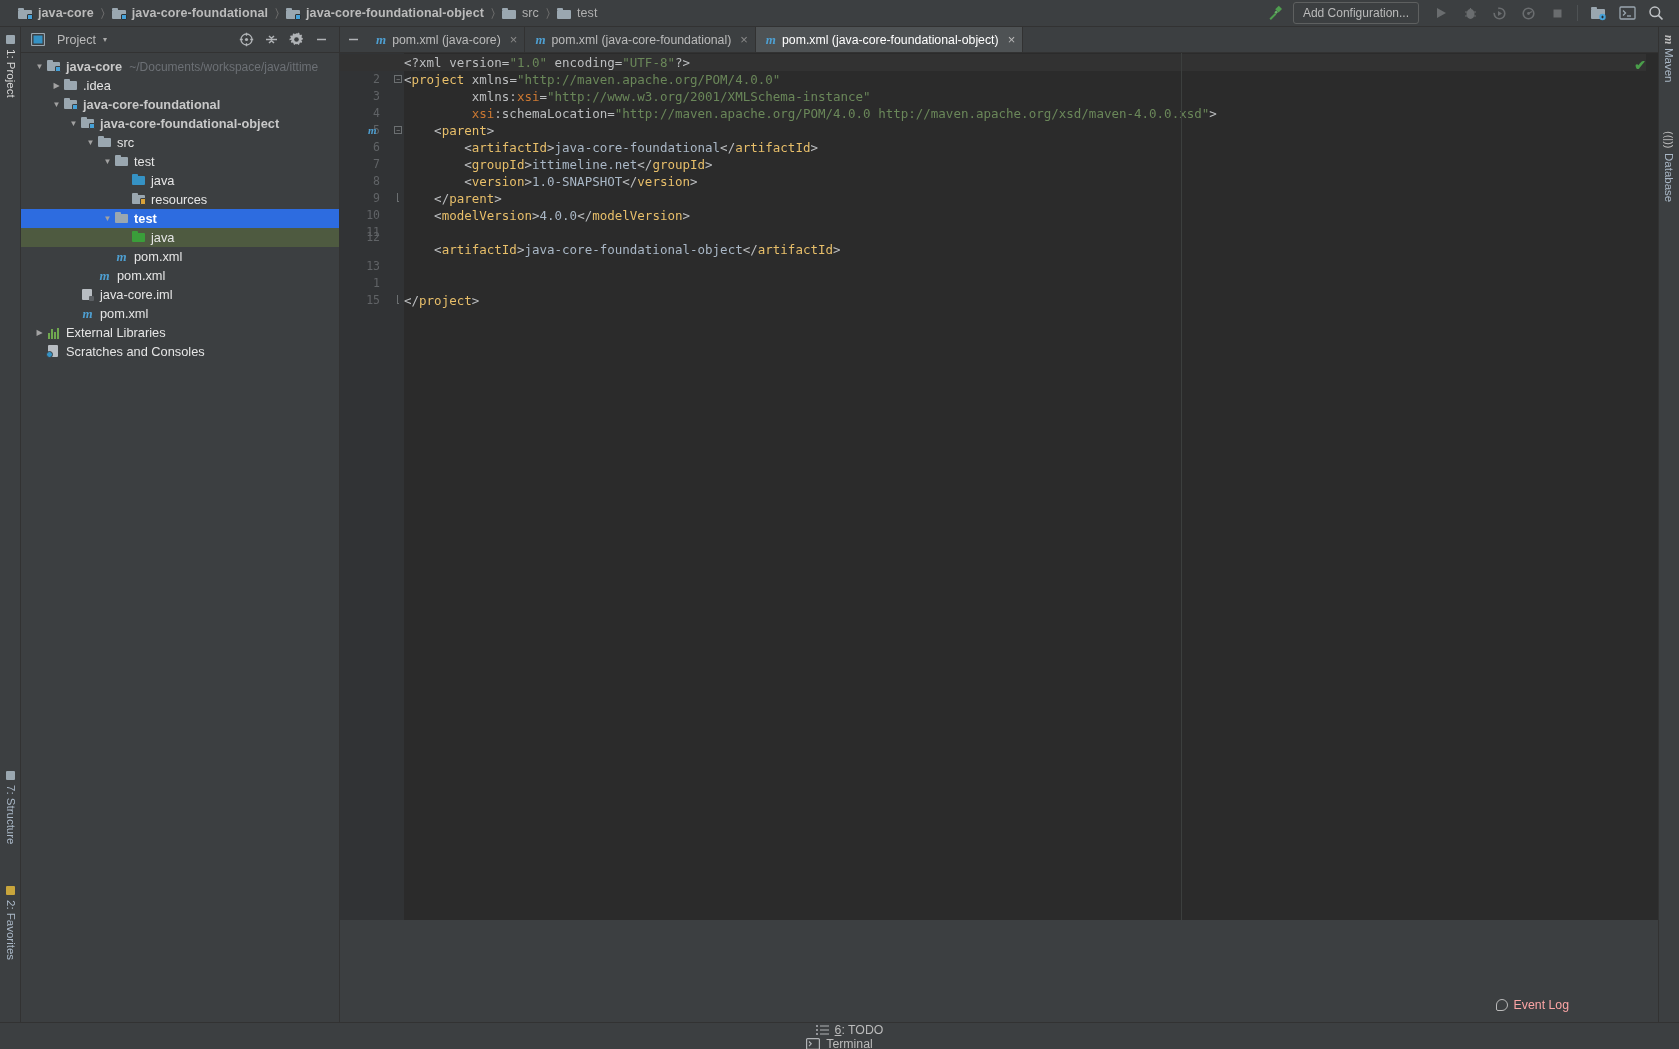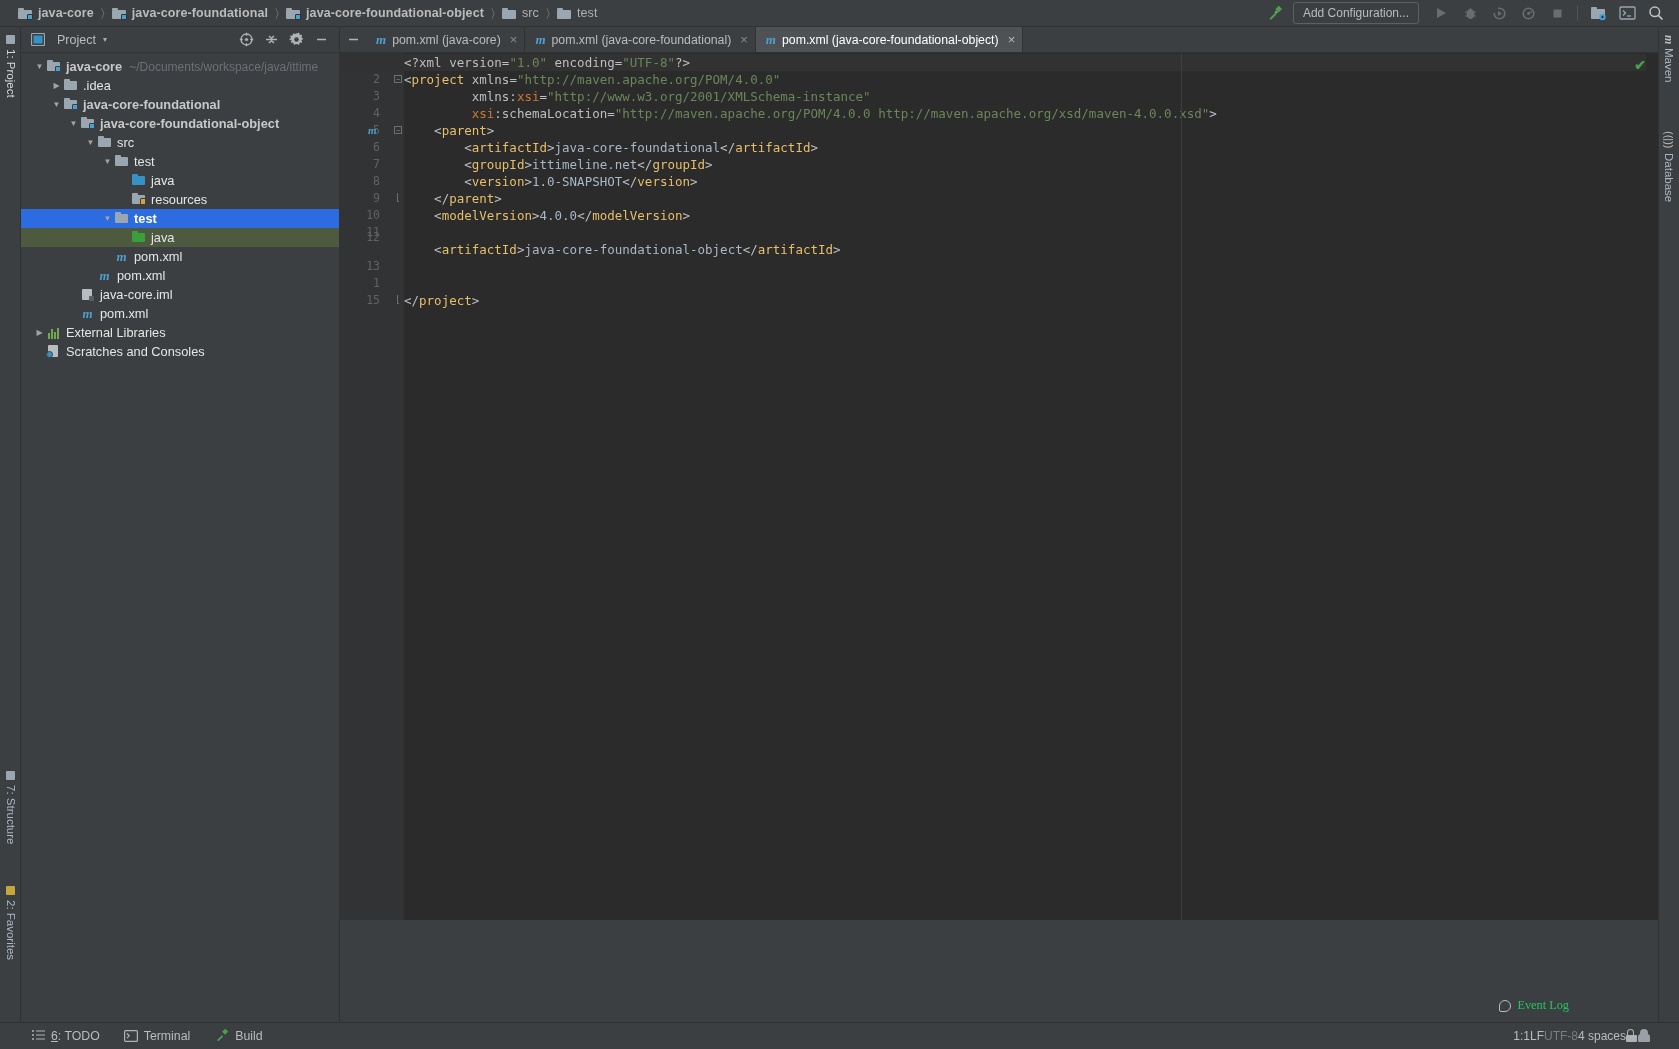--- a/index.html
+++ b/index.html
@@ -204,34 +204,35 @@
     font-family: "Liberation Serif", serif; font-style: italic; font-weight: bold;
     font-size: 12px; color: #bbbbbb; margin-bottom: 4px;
   }
   .rtab .db { font-size: 11px; margin-bottom: 4px; color: #bbbbbb; }
 
   
   .bottom-tools {
     position: absolute; left: 0; top: 1022px; width: 1679px; height: 26px;
     background: #3c3f41; display: flex; align-items: center;
     border-top: 1px solid #323232;
+    flex-direction: column;
   }
   .bt-item {
     display: flex; align-items: center; gap: 6px; font-size: 12.3px; color: #bbbbbb;
     padding: 0 12px; height: 100%;
   }
   .bt-item .u { text-decoration: underline; }
   .status-right {
     margin-left: auto; display: flex; align-items: center; gap: 0;
     padding-right: 28px; font-size: 12px; color: #bbbbbb;
   }
   .status-right .dim { color: #7a7d80; text-align: right; }
   .evt {
     position: absolute; right: 110px; top: 998px; display: flex; align-items: center; gap: 6px;
-    font-size: 12.3px; color: #22c55e; font-family: Liberation Serif, serif;
+    font-size: 12.3px; color: #fca5a5;
   }
   .evt-ic { width: 12px; height: 12px; border: 1.5px solid #bbbbbb; border-radius: 50% 50% 50% 2px; }
 
   .lock { width: 11px; height: 13px; position: relative; display:inline-block; }
   .lock i { position:absolute; left:0; bottom:0; width:11px; height:7px; background:#b0b3b6; border-radius:1px; }
   .lock b { position:absolute; left:1px; top:0; width:7px; height:7px; border:1.5px solid #b0b3b6; border-bottom:0; border-radius:4px 4px 0 0; }
   .mole { width: 14px; height: 13px; position: relative; display:inline-block; }
   .mole i { position:absolute; left:1px; bottom:0; width:12px; height:8px; background:#9aa0a5; border-radius:3px 3px 1px 1px; }
   .mole b { position:absolute; left:3px; top:0; width:8px; height:5px; background:#9aa0a5; border-radius:4px 4px 0 0; }
 

